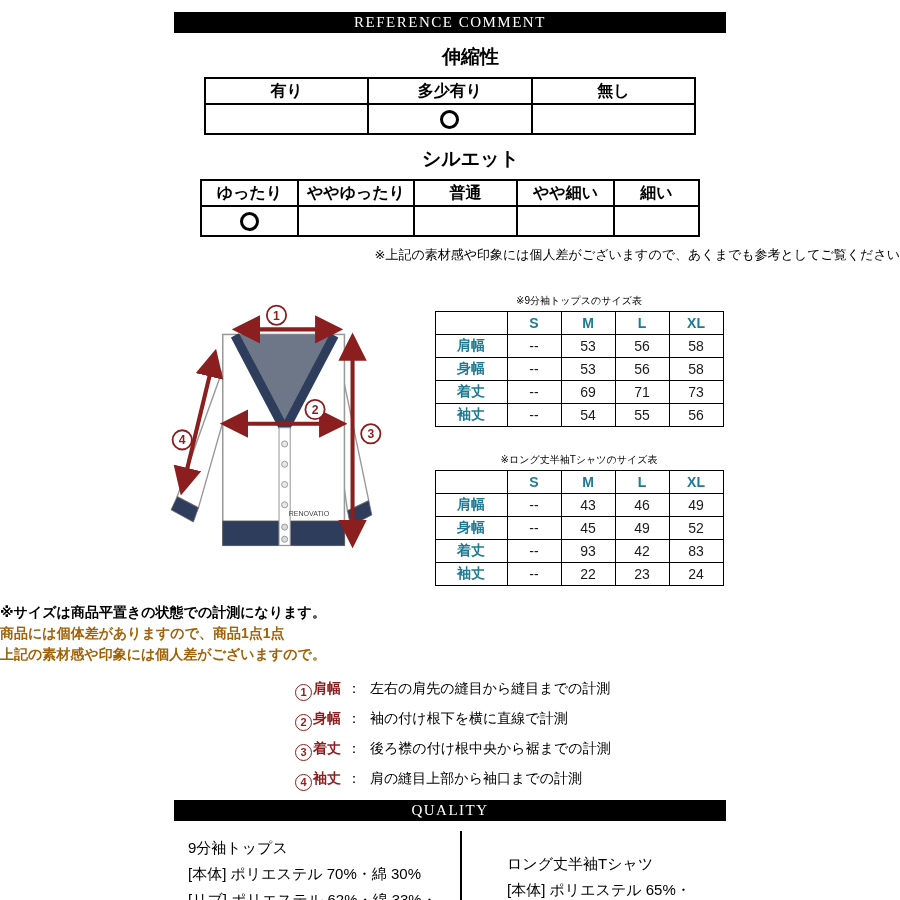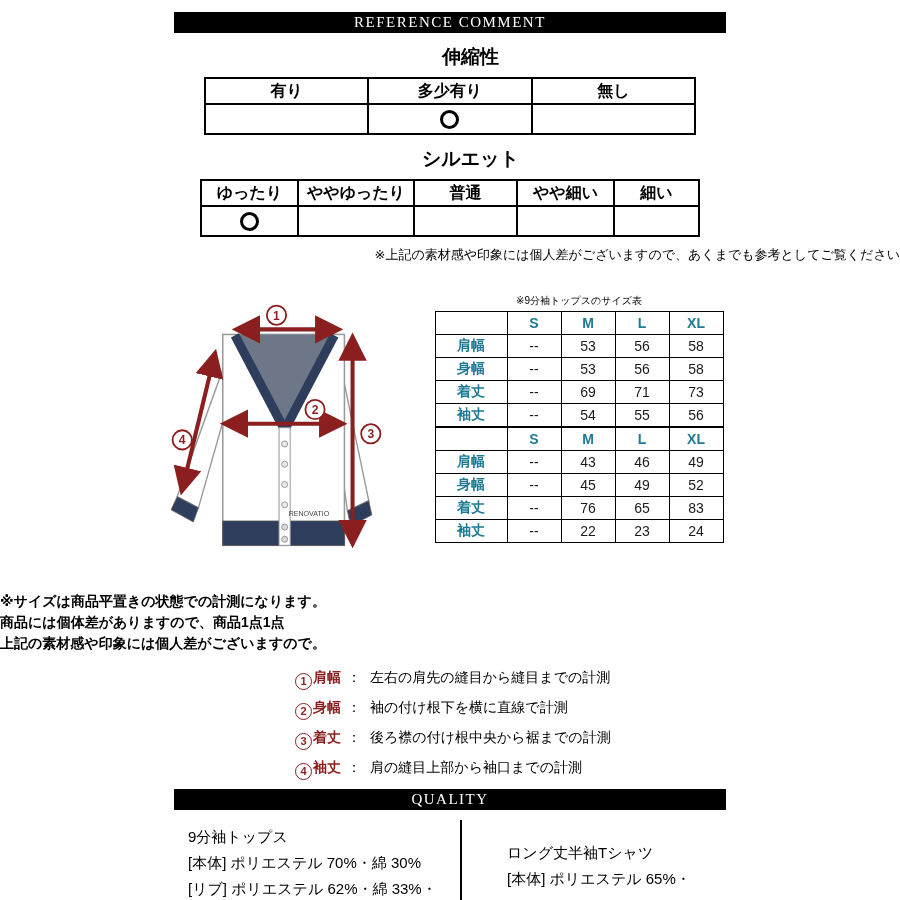--- a/index.html
+++ b/index.html
@@ -42,21 +42,21 @@
   table.size { border-collapse:collapse; margin:0 auto; table-layout:fixed; width:288px; }
   table.size td { border:1px solid #000; text-align:center; font-size:14px; height:23px; padding:0; background:#fff; }
   table.size col.c-label { width:72px; }
   table.size col.c-val { width:54px; }
   table.size .col-h, table.size .row-h { color:#1e7b93; font-weight:bold; }
   table.size .val { color:#1a1a1a; }
 
   
   .notes { text-align:left; margin-top:16px; line-height:21px; }
   .note-black { font-size:14px; font-weight:bold; color:#000; }
-  .note-red { font-size:14px; font-weight:bold; color:#000000; }
+  .note-red { font-size:14px; font-weight:bold; color:#a16207; }
 
   
   .defs { width:420px; margin:15px 0 0 295px; }
   .def-line { font-size:14px; margin-bottom:9px; white-space:nowrap; }
   .circ {
     display:inline-block; width:17px; height:17px; line-height:14px;
     border:1.5px solid #8b1f1f; border-radius:50%; text-align:center;
     color:#8b1f1f; font-size:11px; font-weight:bold; vertical-align:-3px;
   }
   .def-label { color:#8b1f1f; font-weight:bold; margin-left:1px; }
@@ -217,20 +217,21 @@
         <tr>
           <td class="row-h">袖丈</td>
           <td class="val">--</td>
           <td class="val">54</td>
           <td class="val">55</td>
           <td class="val">56</td>
         </tr>
       </tbody>
         </table>
 
+      <div class="st-title second">※ロング丈半袖Tシャツのサイズ表</div>
       <table class="size">
         <colgroup>
             <col class="c-label">
             <col class="c-val">
             <col class="c-val">
             <col class="c-val">
             <col class="c-val">
           </colgroup>
         <tbody>
             <tr>
@@ -250,22 +251,22 @@
         <tr>
           <td class="row-h">身幅</td>
           <td class="val">--</td>
           <td class="val">45</td>
           <td class="val">49</td>
           <td class="val">52</td>
         </tr>
         <tr>
           <td class="row-h">着丈</td>
           <td class="val">--</td>
-          <td class="val">76</td>
-          <td class="val">65</td>
+          <td class="val">93</td>
+          <td class="val">42</td>
           <td class="val">83</td>
         </tr>
         <tr>
           <td class="row-h">袖丈</td>
           <td class="val">--</td>
           <td class="val">22</td>
           <td class="val">23</td>
           <td class="val">24</td>
         </tr>
       </tbody>

